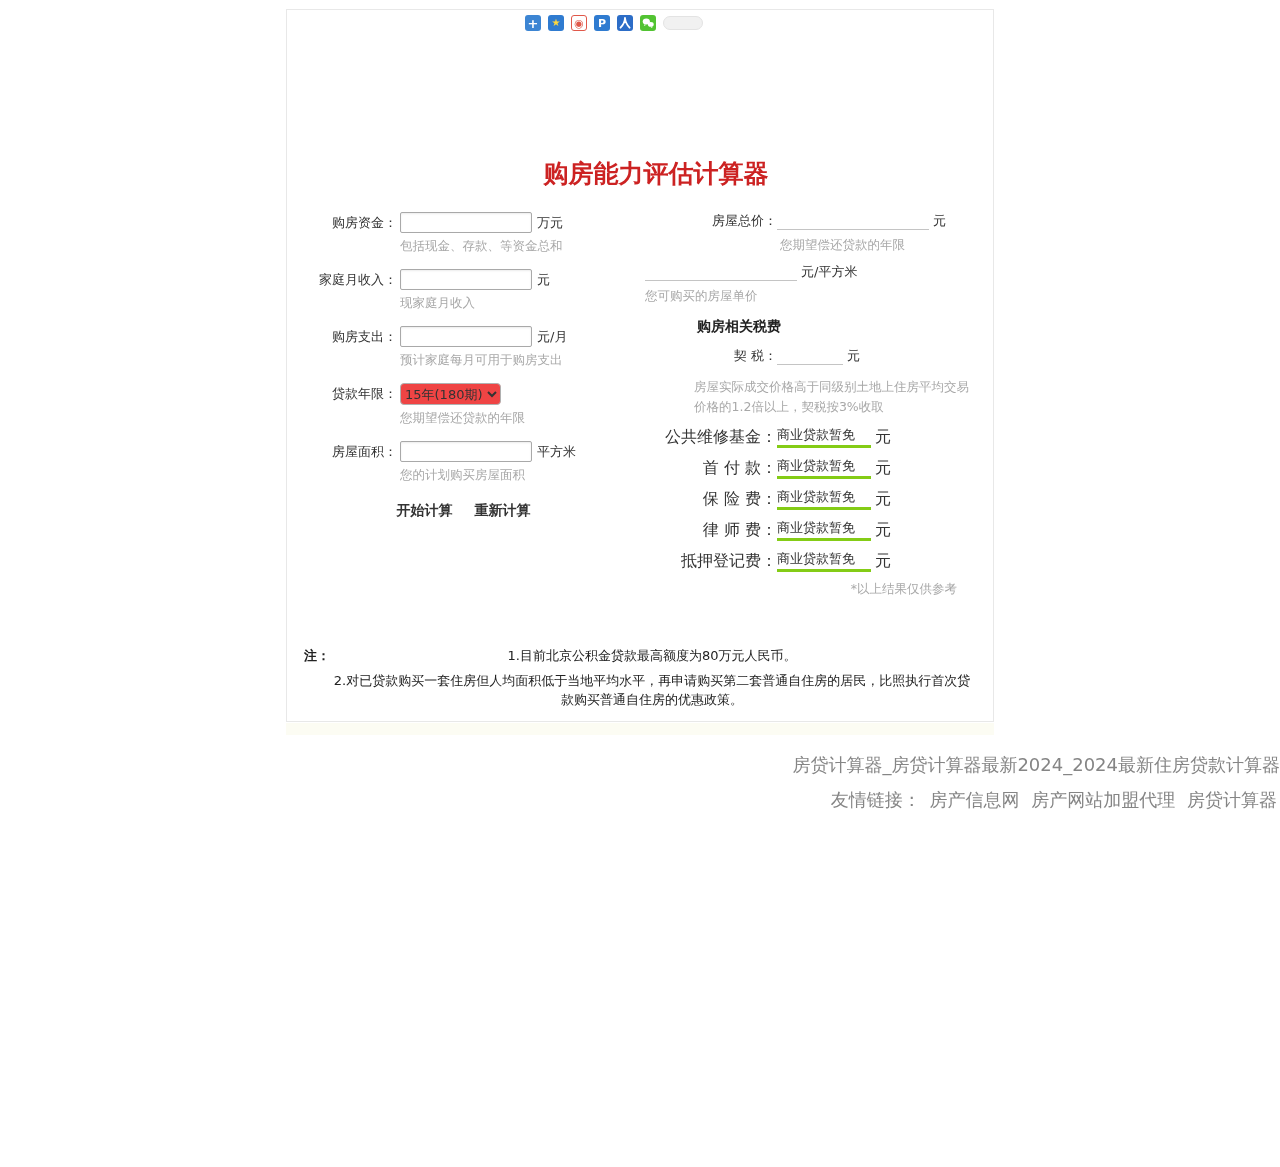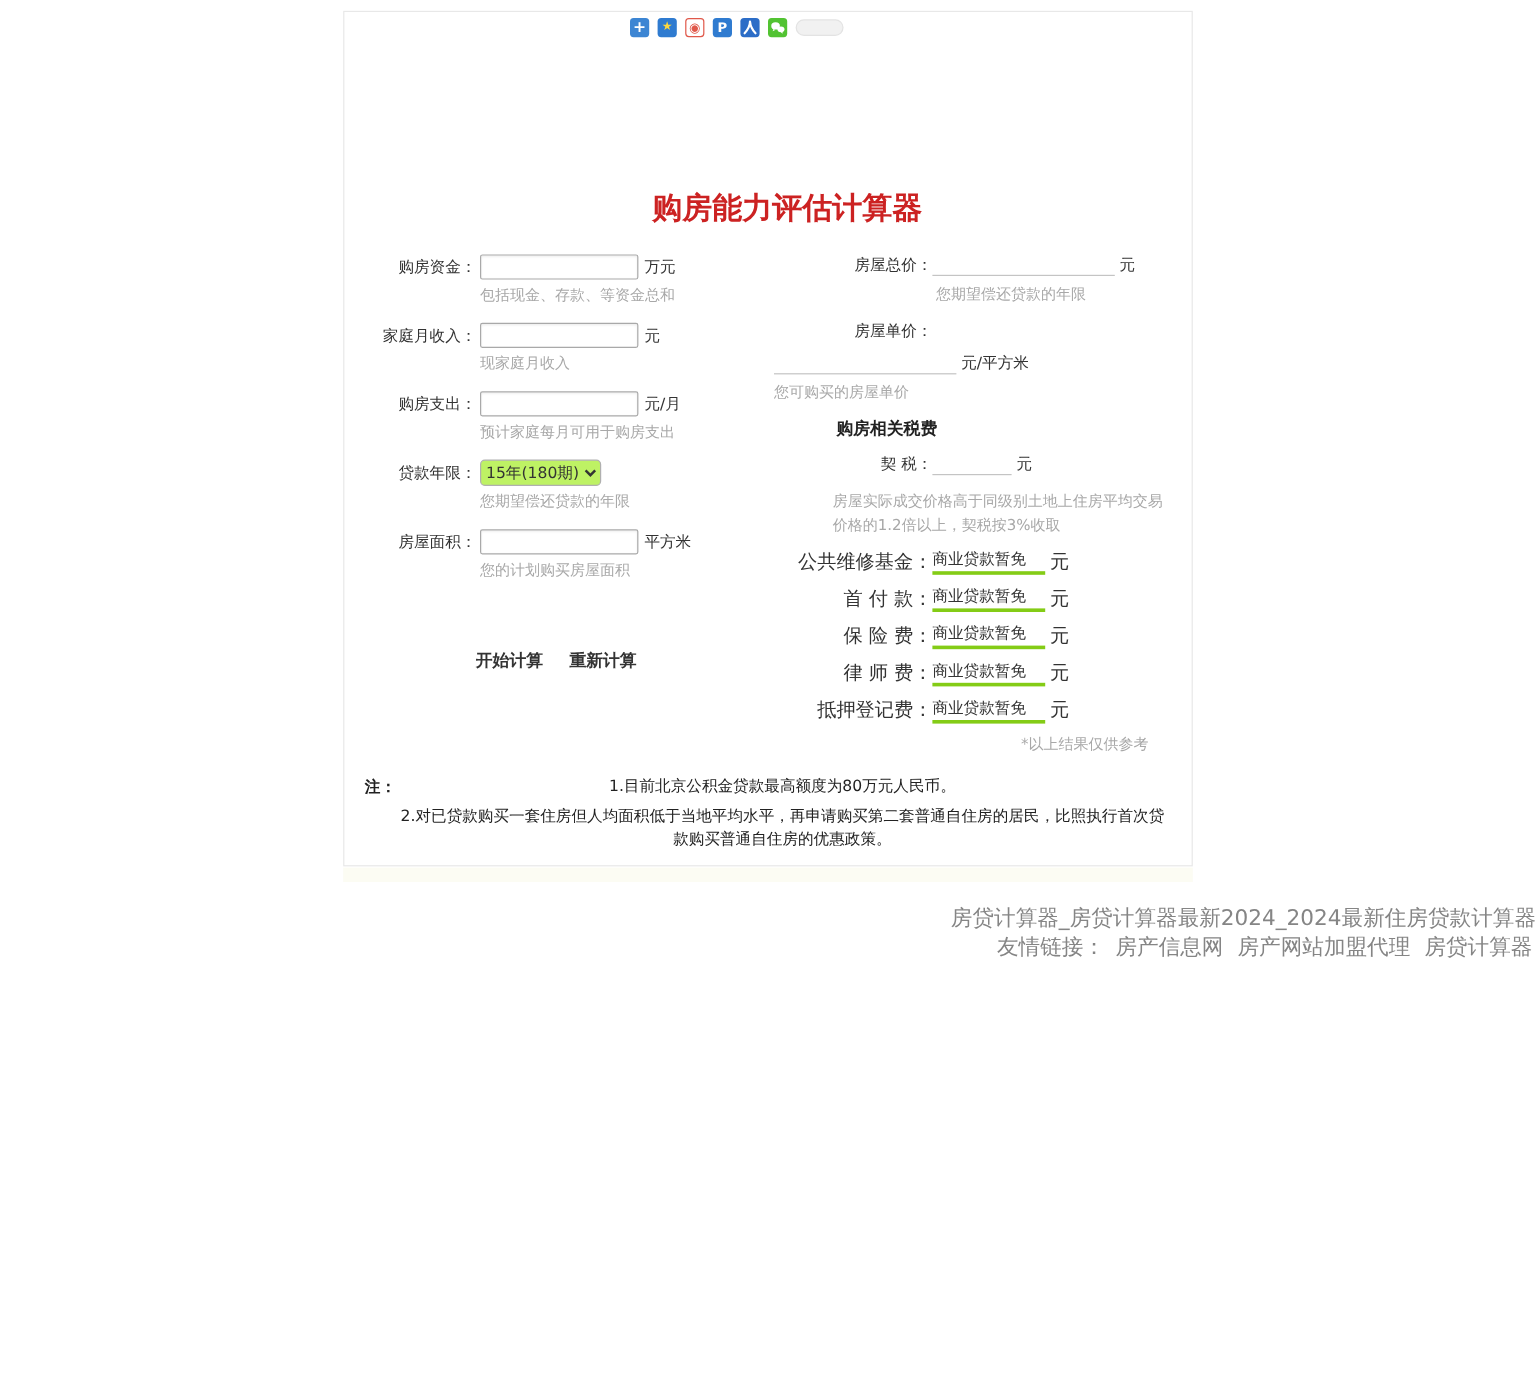--- a/index.html
+++ b/index.html
@@ -53,26 +53,26 @@
     border: 1px solid #a9a9a9; border-radius: 2px; background: #fff;
     box-shadow: inset 0 1px 2px rgba(0,0,0,0.08);
     font-size: 13px; font-family: inherit;
   }
   .f-unit { margin-left: 5px; font-size: 13px; color: #333; }
   .f-hint {
     margin: 5px 0 14px 113px; font-size: 12.5px; color: #a8a8a8;
   }
   .loan-select {
     margin-left: 3px; width: 101px; height: 22px; font-size: 13px; font-family: inherit;
-    border: 1px solid #b0b0b0; border-radius: 4px; background: #bef264; color: #333;
+    border: 1px solid #b0b0b0; border-radius: 4px; background: #ef4444; color: #333;
   }
   .btn-row { display: flex; justify-content: center; gap: 22px; margin-top: 18px; }
   .calc-btn {
     font-size: 14px; font-weight: bold; color: #333; cursor: pointer;
-    background: none; border: none; font-family: inherit; margin-top: 40px;
+    background: none; border: none; font-family: inherit;
   }
   
   .r-row { display: flex; align-items: flex-end; font-size: 13px; color: #333; }
   .r-label { width: 137px; text-align: right; flex: none; }
   .blank { border-bottom: 1px solid #c4c4c4; height: 17px; flex: none; }
   .blank.w-total { width: 152px; }
   .blank.w-deed  { width: 66px; }
   .r-unit { margin-left: 4px; }
   .r-hint { font-size: 12.5px; color: #a8a8a8; }
   .hint-total { margin: 7px 0 0 140px; }
@@ -92,21 +92,21 @@
   
   .notes {
     position: absolute; left: 17px; top: 637px; width: 678px;
     display: flex; font-size: 13px; color: #222;
   }
   .notes-prefix { font-weight: bold; width: 27px; flex: none; }
   .note-item { line-height: 1.45; text-align: center; }
   .note-item + .note-item { margin-top: 6px; max-width: 642px; }
   
   .site-footer { position: absolute; left: 0; top: 753px; width: 100%; text-align: right; color: #858585; font-size: 18px; }
-  .footer-links { }
+  .footer-links { margin-top: 11px; }
   .footer-link { color: #858585; text-decoration: none; cursor: pointer; margin: 0 3px; }
 </style>
 </head>
 <body>
 
 <div class="content-box">
 
   <div class="share-bar">
     <div class="sicon plus">+</div>
     <div class="sicon qzone">★</div>
@@ -176,23 +176,20 @@
 
   <div class="col-right">
 
     <div class="r-row">
       <span class="r-label">房屋总价：</span>
       <span class="blank w-total"></span>
       <span class="r-unit">元</span>
     </div>
     <div class="r-hint hint-total">您期望偿还贷款的年限</div>
 
-    <div class="r-row row-unitprice-label">
-      <span class="r-label">房屋单价：</span>
-    </div>
     <div class="r-row row-unitprice-line">
       <span class="blank w-total"></span>
       <span class="r-unit">元/平方米</span>
     </div>
     <div class="r-hint hint-unitprice">您可购买的房屋单价</div>
 
     <div class="tax-heading">购房相关税费</div>
 
     <div class="r-row row-deed">
       <span class="r-label">契 税：</span>

